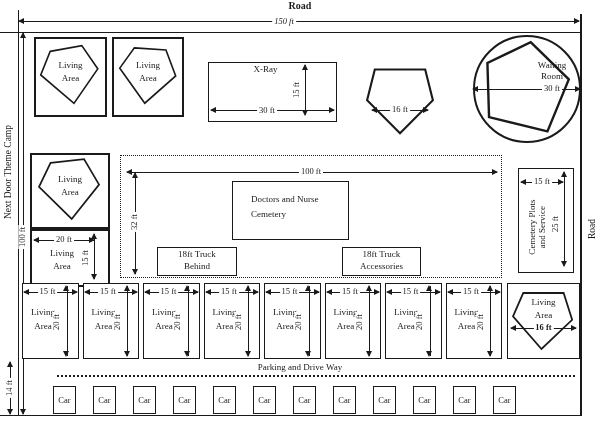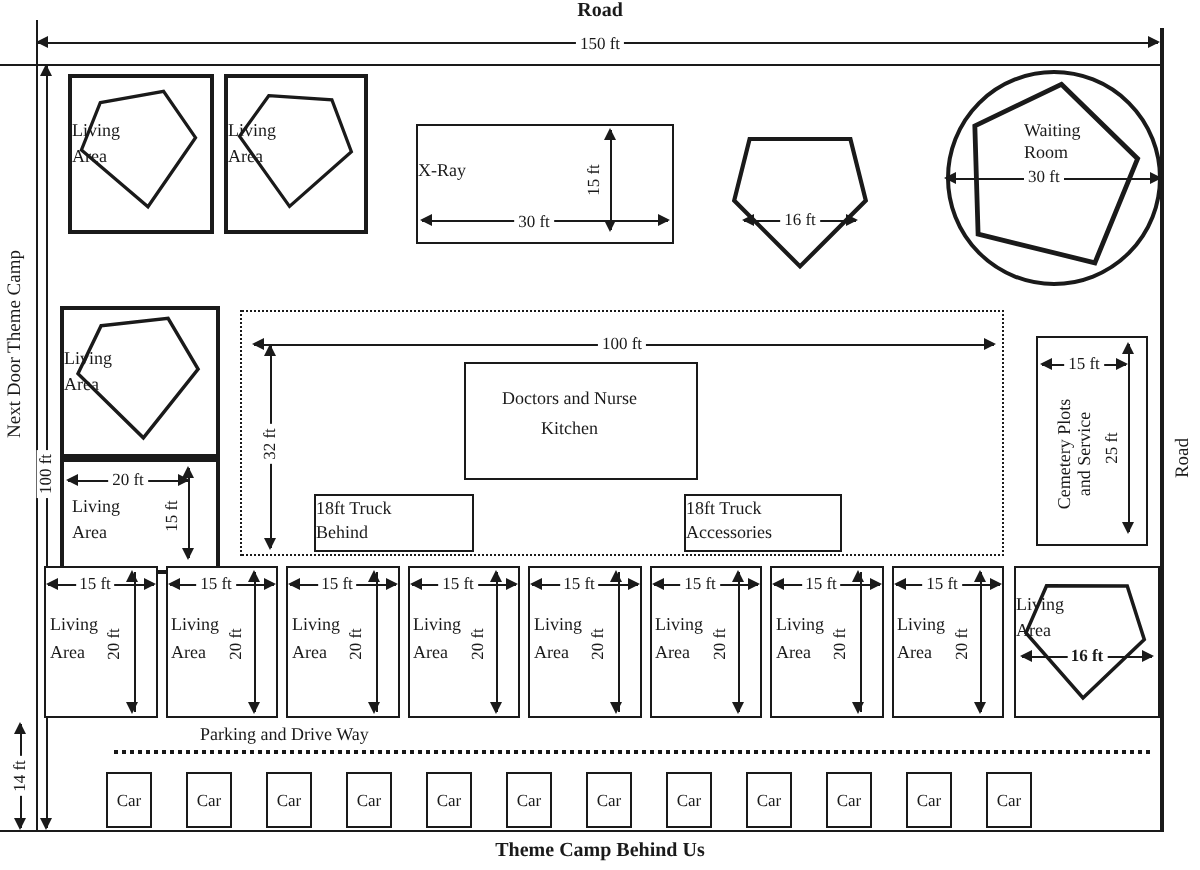--- a/index.html
+++ b/index.html
@@ -21,49 +21,48 @@
   .varrow::after{bottom:-1px;left:-4.1px;border:3.5px solid transparent;border-bottom:0;border-top:6.5px solid var(--ink);}
   
   .dlab{position:absolute;transform:translate(-50%,-50%);background:#fff;padding:0 2px;
         font-size:8.5px;line-height:1.1;white-space:nowrap;}
   .dlabv{position:absolute;transform:translate(-50%,-50%) rotate(-90deg);background:#fff;padding:0 2px;
         font-size:8.5px;line-height:1.1;white-space:nowrap;}
   
   .bx{position:absolute;border:1.5px solid var(--ink);background:transparent;}
   .bx2{border-width:2px;}
   .dotted{border:2px dotted var(--ink);}
-  .t2{position:absolute;font-size:9px;line-height:1.45;}
+  .t2{position:absolute;text-align:center;font-size:9px;line-height:1.45;}
   .big{font-size:10px;font-weight:bold;text-align:center;}
   .pent{position:absolute;}
   .carbox{flex:1;border:1.6px solid var(--ink);display:flex;align-items:center;justify-content:center;
           font-size:8.5px;background:#fff;}
 </style>
 </head>
 <body>
 
 <div id="stage">
 
   <div class="abs big" style="left:0;right:0;top:0;">Road</div>
   <div class="harrow" style="left:19px;top:21px;width:560px;"></div>
-  <div class="dlab" style="left:300px;top:22px;">150 ft</div>
+  <div class="dlab" style="left:284px;top:22px;font-style:italic;">150 ft</div>
 
   <div class="hline" style="left:0;top:32px;width:582px;"></div>
   <div class="vline" style="left:18px;top:10px;height:406px;"></div>
   <div class="vline" style="left:580px;top:14px;height:402px;border-left-width:2.5px;"></div>
   <div class="hline" style="left:0;top:415px;width:582px;"></div>
 
   <div class="varrow" style="left:23px;top:33px;height:381px;"></div>
   <div class="dlabv" style="left:23px;top:237px;">100 ft</div>
 
   <div class="varrow" style="left:10px;top:362px;height:52px;"></div>
   <div class="dlabv" style="left:10px;top:388px;">14 ft</div>
 
   <div class="dlabv" style="left:8px;top:172px;font-size:9.5px;">Next Door Theme Camp</div>
   <div class="dlabv" style="left:592px;top:229px;font-size:9.5px;">Road</div>
-  <div class="abs big" style="left:0;right:0;top:420px;">Theme Camp Behind Us</div>
 
   <div class="bx bx2" style="left:34px;top:37px;width:69px;height:76px;">
     <svg class="pent" style="inset:2px;width:63px;height:70px;" viewBox="0 0 100 100">
       <polygon points="25,7 76,5 96,45 51,94 5,42" fill="none" stroke="#1a1a1a" stroke-width="2.6" transform="rotate(-8 50 50)"></polygon>
     </svg>
     <div class="t2" style="left:0;right:0;top:20px;">
       <div>Living</div>
         <div>Area</div>
     </div>
   </div>
@@ -71,21 +70,21 @@
     <svg class="pent" style="inset:2px;width:62px;height:70px;" viewBox="0 0 100 100">
       <polygon points="25,7 76,5 96,45 51,94 5,42" fill="none" stroke="#1a1a1a" stroke-width="2.6" transform="rotate(6 50 50)"></polygon>
     </svg>
     <div class="t2" style="left:0;right:0;top:20px;">
       <div>Living</div>
         <div>Area</div>
     </div>
   </div>
 
   <div class="bx" style="left:208px;top:62px;width:127px;height:58px;">
-    <div class="t2" style="left:0;right:14px;top:16px;">
+    <div class="t2" style="left:0;right:14px;top:0;">
       <div>X-Ray</div>
     </div>
     <div class="harrow" style="left:2px;right:2px;top:47px;"></div>
     <div class="dlab" style="left:58px;top:48px;">30 ft</div>
     <div class="varrow" style="left:96px;top:2px;height:50px;"></div>
     <div class="dlabv" style="left:88px;top:27px;">15 ft</div>
   </div>
 
   <svg class="pent" style="left:365px;top:66px;width:70px;height:70px;" viewBox="0 0 100 100">
     <polygon points="14,5 86,5 97,49 50,96 3,49" fill="none" stroke="#1a1a1a" stroke-width="3"></polygon>
@@ -124,23 +123,23 @@
     <div class="dlabv" style="left:54px;top:27px;">15 ft</div>
   </div>
 
   <div class="bx dotted" style="left:120px;top:155px;width:380px;height:121px;border-width:1.8px;">
     <div class="harrow" style="left:6px;right:4px;top:16px;"></div>
     <div class="dlab" style="left:190px;top:16px;">100 ft</div>
     <div class="varrow" style="left:14px;top:17px;height:101px;"></div>
     <div class="dlabv" style="left:14px;top:66px;">32 ft</div>
 
     <div class="bx" style="left:111px;top:25px;width:115px;height:57px;background:#fff;">
-      <div class="t2" style="left:18px;top:10px;text-align:center;line-height:1.7;">
+      <div class="t2" style="left:18px;top:10px;text-align:left;line-height:1.7;">
         <div>Doctors and Nurse</div>
-          <div>Kitchen</div>
+          <div>Cemetery</div>
       </div>
     </div>
     <div class="bx" style="left:36px;top:91px;width:78px;height:27px;background:#fff;">
       <div class="t2" style="left:0;right:0;top:0;line-height:1.35;">
         <div>18ft Truck</div>
           <div>Behind</div>
       </div>
     </div>
     <div class="bx" style="left:221px;top:91px;width:77px;height:27px;background:#fff;">
       <div class="t2" style="left:0;right:0;top:0;line-height:1.35;">

